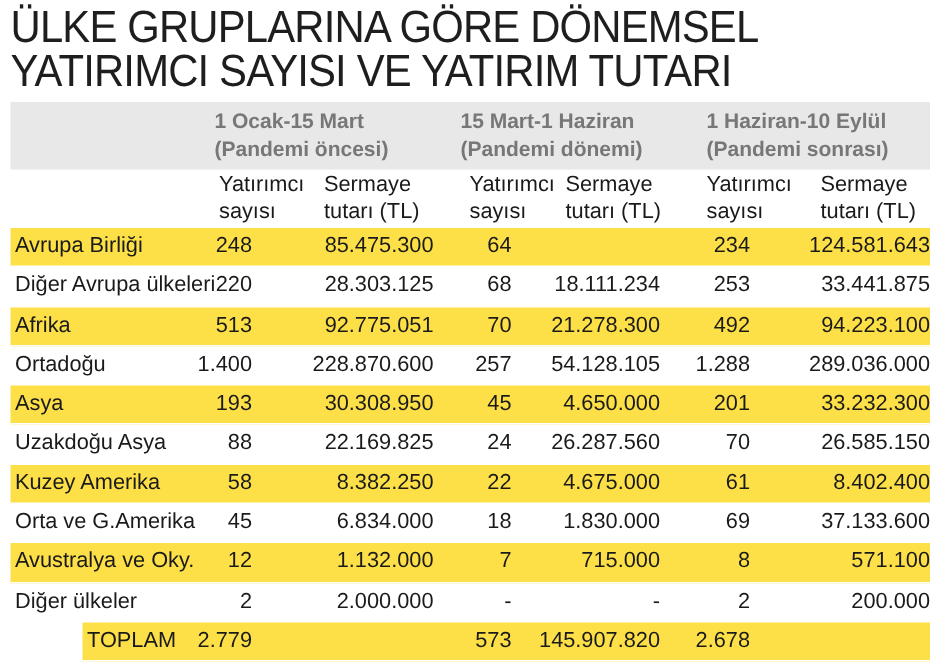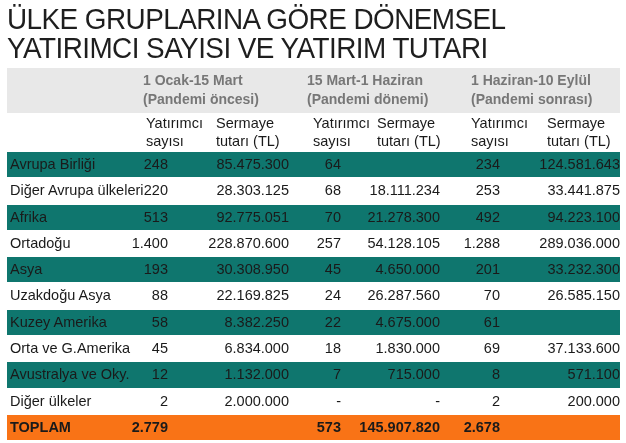--- a/index.html
+++ b/index.html
@@ -5,22 +5,22 @@
   html, body { margin: 0; padding: 0; background: #ffffff; }
   body { width: 626px; height: 443px; overflow: hidden; font-family: "Liberation Sans", sans-serif; color: #1a1a1a; position: relative; }
   .title { position: absolute; left: 7px; top: 4px; font-size: 30px; line-height: 29px; letter-spacing: -0.6px; color: #1e1e1e; font-weight: normal; transform: scaleX(0.93); transform-origin: left top; white-space: nowrap; }
   .title div { height: 29px; }
   .period-band { position: absolute; left: 7px; top: 68px; width: 613px; height: 45px; background: #e8e8e8; }
   .period { position: absolute; top: 71px; font-weight: bold; font-size: 14px; line-height: 19px; color: #777777; white-space: nowrap; }
   .sub { position: absolute; top: 114px; font-size: 14.5px; line-height: 18px; white-space: nowrap; }
   .sub.bold { font-weight: normal; }
   .rows { position: absolute; left: 7px; top: 152px; width: 613px; }
   .row { position: relative; height: 25.3px; font-size: 14.5px; border-bottom: 1.5px solid #ffffff; box-sizing: content-box; }
-  .row.shade { background: #0f766e; }
-  .row.total { font-weight: bold; background: #f97316; }
+  .row.shade { background: #fde047; }
+  .row.total { font-weight: normal; background: #fde047; margin-left: 48px; }
   .cell { position: absolute; top: 0; line-height: 25px; white-space: nowrap; }
   .cell.name { left: 3px; }
   .cell.num { text-align: right; }
   .c1 { right: 452px; }
   .c2 { right: 331px; }
   .c3 { right: 279px; }
   .c4 { right: 180px; }
   .c5 { right: 120px; }
   .c6 { right: 0px; }
 </style>
@@ -126,20 +126,21 @@
     <span class="cell num c5">70</span>
     <span class="cell num c6">26.585.150</span>
   </div>
   <div class="row shade">
     <span class="cell name">Kuzey Amerika</span>
     <span class="cell num c1">58</span>
     <span class="cell num c2">8.382.250</span>
     <span class="cell num c3">22</span>
     <span class="cell num c4">4.675.000</span>
     <span class="cell num c5">61</span>
+    <span class="cell num c6">8.402.400</span>
   </div>
   <div class="row">
     <span class="cell name">Orta ve G.Amerika</span>
     <span class="cell num c1">45</span>
     <span class="cell num c2">6.834.000</span>
     <span class="cell num c3">18</span>
     <span class="cell num c4">1.830.000</span>
     <span class="cell num c5">69</span>
     <span class="cell num c6">37.133.600</span>
   </div>

